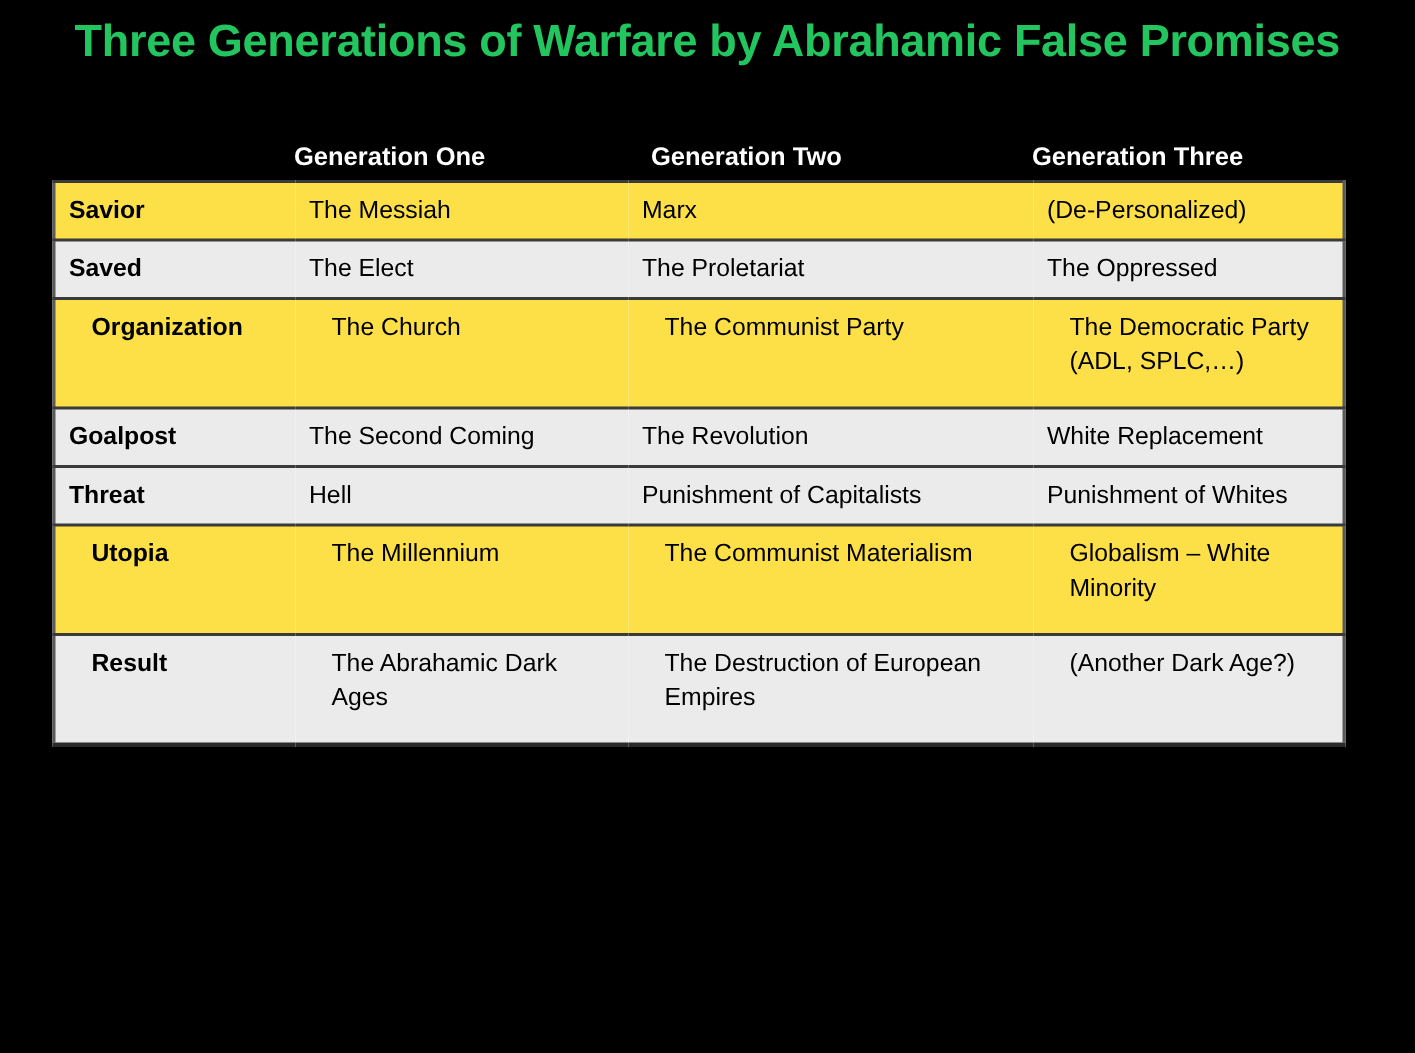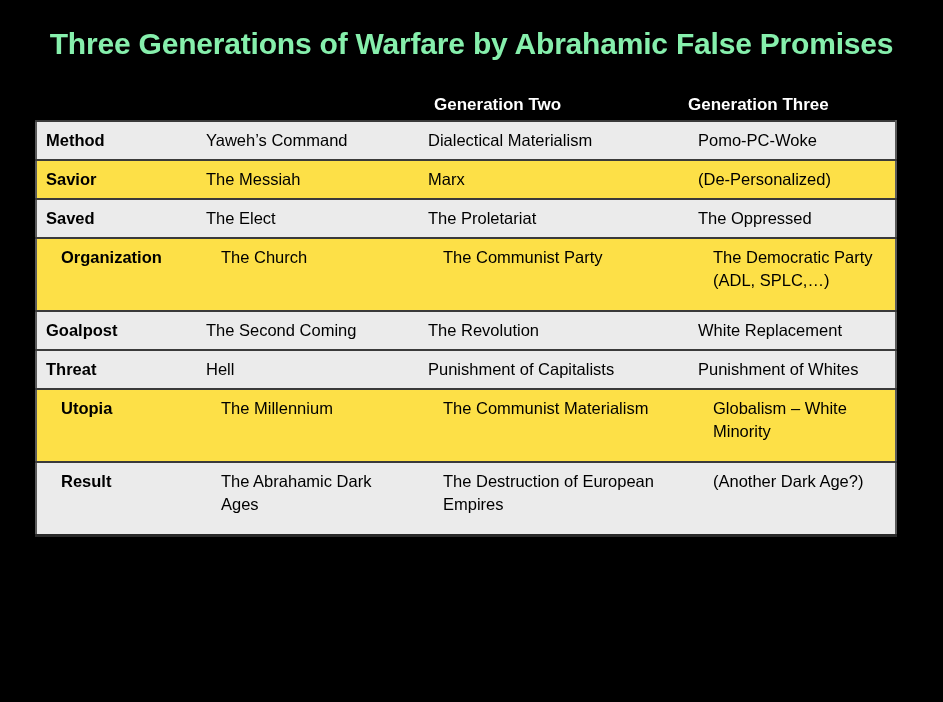--- a/index.html
+++ b/index.html
@@ -18,24 +18,24 @@
   #slide {
     position: relative;
     width: 943px;
     height: 702px;
     background: #000000;
   }
 
   #slide-title {
     position: absolute;
     left: 0;
-    top: 24px;
+    top: 8px;
     width: 943px;
     text-align: center;
-    color: #86efac;
+    color: #22c55e;
     font-size: 30px;
     font-weight: 700;
     letter-spacing: -0.2px;
     line-height: 40px;
     white-space: nowrap;
   }
 
   
   #col-headers {
     position: absolute;
@@ -109,38 +109,33 @@
   #matrix td:last-child  { border-right: 2px solid #5a5a5a; }
 </style>
 </head>
 <body>
 
 <div id="slide">
 
   <div id="slide-title">Three Generations of Warfare by Abrahamic False Promises</div>
 
   <div id="col-headers">
+    <div class="colhead c1">Generation One</div>
     <div class="colhead c2">Generation Two</div>
     <div class="colhead c3">Generation Three</div>
   </div>
 
   <table id="matrix">
     <colgroup>
       <col class="c-label">
       <col class="c-g1">
       <col class="c-g2">
       <col class="c-g3">
     </colgroup>
     <tbody id="matrix-body">
-        <tr class="alt ">
-          <td class="rowlabel">Method</td>
-          <td>Yaweh’s Command</td>
-          <td>Dialectical Materialism</td>
-          <td>Pomo-PC-Woke</td>
-        </tr>
         <tr>
           <td class="rowlabel">Savior</td>
           <td>The Messiah</td>
           <td>Marx</td>
           <td>(De-Personalized)</td>
         </tr>
         <tr class="alt ">
           <td class="rowlabel">Saved</td>
           <td>The Elect</td>
           <td>The Proletariat</td>

